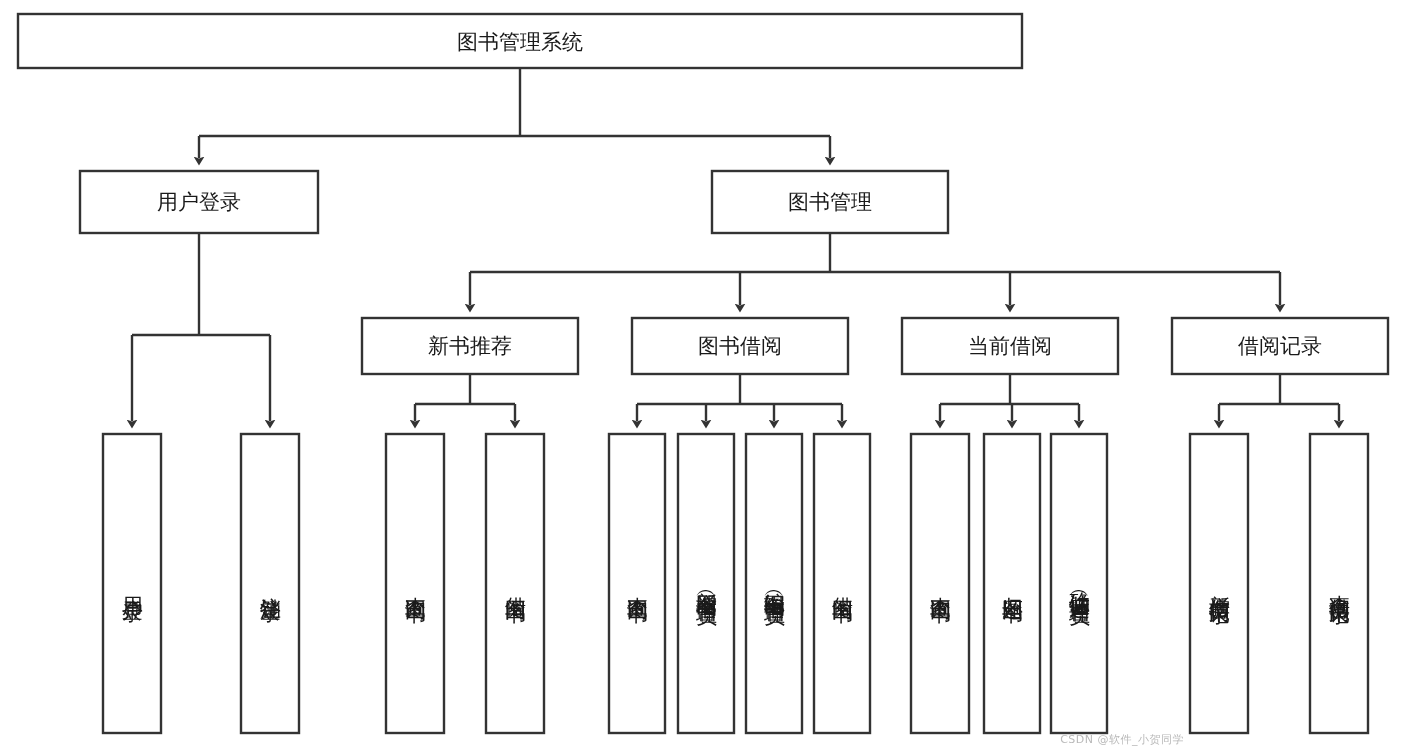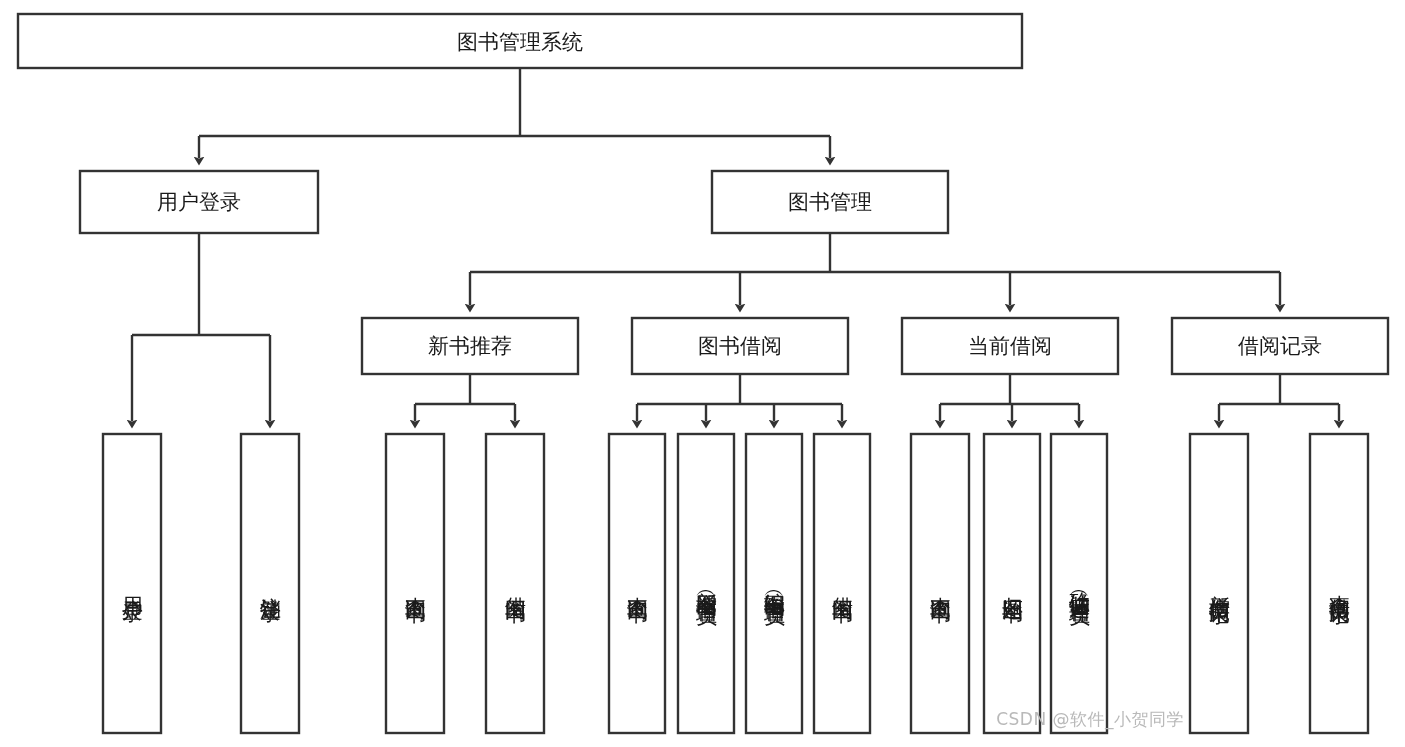--- a/index.html
+++ b/index.html
@@ -63,23 +63,23 @@
     font-family: "DejaVu Sans", "Liberation Sans", sans-serif;
     font-size: 21px;
     line-height: 1.18;
     letter-spacing: 2px;
     color: #1a1a1a;
     white-space: nowrap;
   }
   .watermark {
     position: absolute;
     right: 8px;
-    bottom: 16px;
-    font-family: "DejaVu Sans", "Liberation Sans", sans-serif;
-    font-size: 17px;
+    bottom: 0;
+    font-family: "DejaVu Sans", "Liberation Sans", sans-serif;
+    font-size: 11px;
     color: #b9b9b9;
     letter-spacing: 0.5px;
     white-space: nowrap;
   }
 </style>
 </head>
 <body>
 
 <div id="diagram-root">
 

